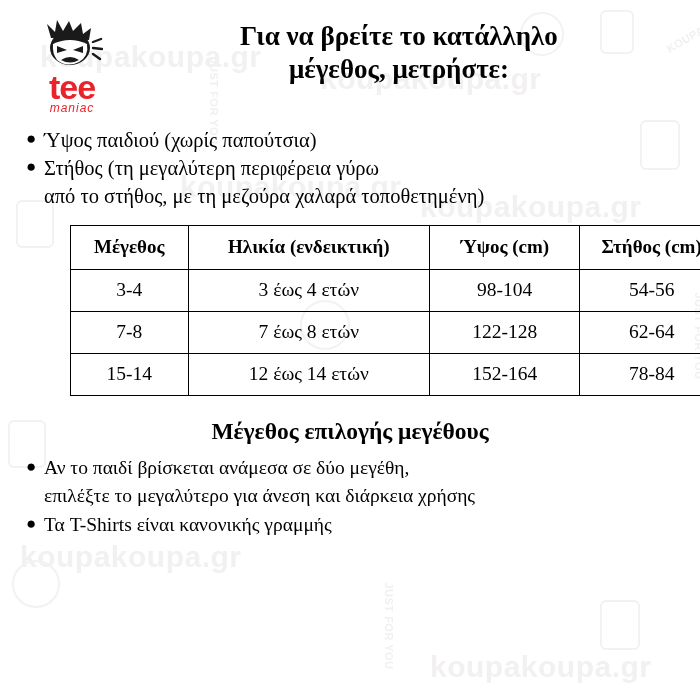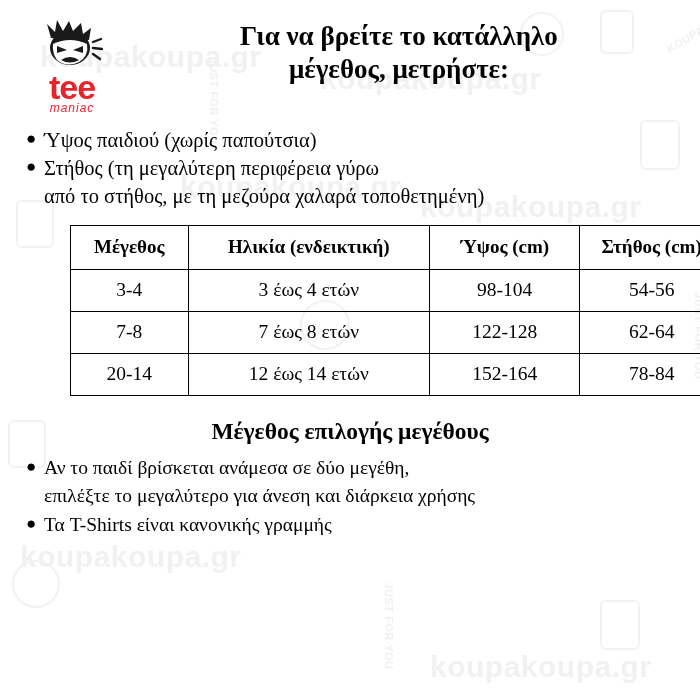--- a/index.html
+++ b/index.html
@@ -276,21 +276,21 @@
           <td>98-104</td>
           <td>54-56</td>
         </tr>
         <tr>
           <td>7-8</td>
           <td>7 έως 8 ετών</td>
           <td>122-128</td>
           <td>62-64</td>
         </tr>
         <tr>
-          <td>20-14</td>
+          <td>15-14</td>
           <td>12 έως 14 ετών</td>
           <td>152-164</td>
           <td>78-84</td>
         </tr>
       </tbody>
     </table>
   </div>
 
   <div class="advice-title">Μέγεθος επιλογής μεγέθους</div>
 

